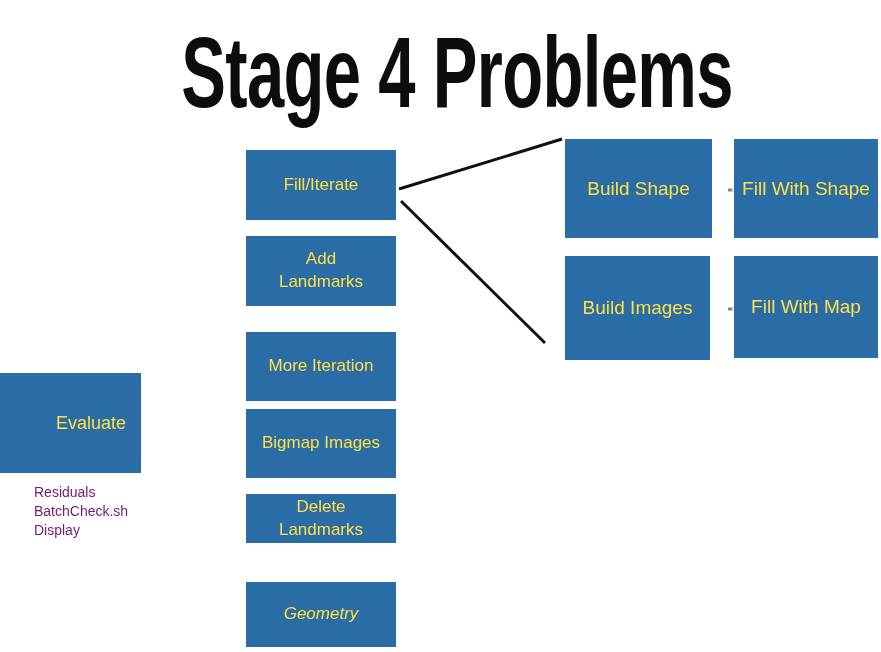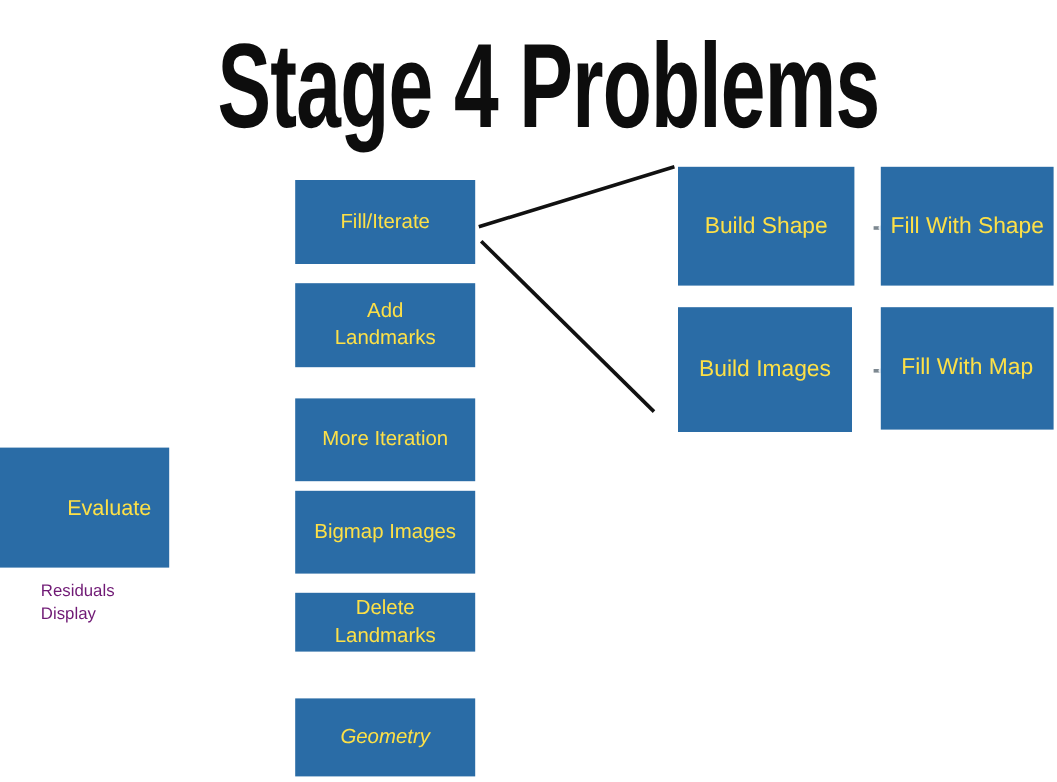--- a/index.html
+++ b/index.html
@@ -53,20 +53,21 @@
     <line x1="734" y1="309" x2="743" y2="309" stroke="#e9eff5" stroke-width="4" stroke-linecap="round"></line>
   </g>
 </svg>
 
 <div class="bluebox evaluate">
   <span class="lbl">Evaluate</span>
 </div>
 
 <div class="notes">
   <div>Residuals</div>
+  <div>BatchCheck.sh</div>
   <div>Display</div>
 </div>
 
 <div class="bluebox mid" style="top:150px;height:70px;">
   <span class="lbl">Fill/Iterate</span>
 </div>
 <div class="bluebox mid" style="top:236px;height:70px;">
   <span class="lbl">Add
 Landmarks</span>
 </div>

